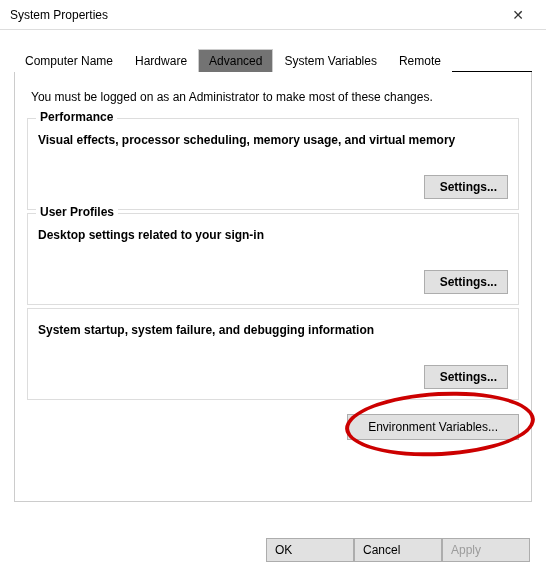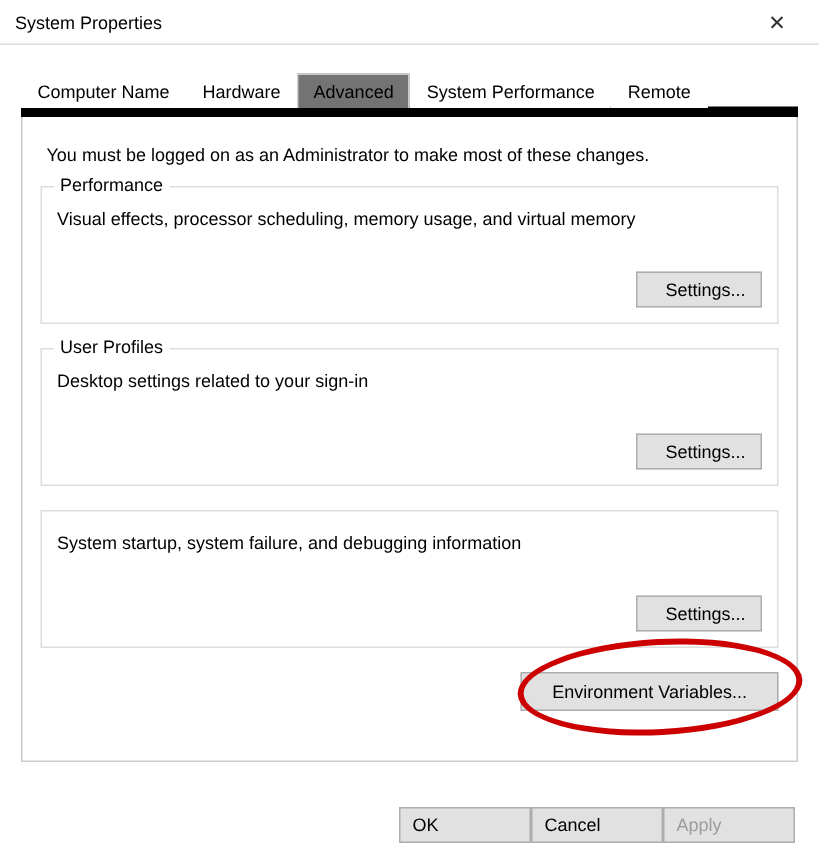--- a/index.html
+++ b/index.html
@@ -24,21 +24,21 @@
     .close-x {
       width: 40px; height: 28px;
       display:flex; align-items:center; justify-content:center;
       font-size: 14px; color: #333; font-family: Arial, sans-serif;
     }
     .content {
       padding: 18px 14px 10px 14px;
     }
     .tabs {
       display: flex;
-      border-bottom: 7px solid #000000;
+      border-bottom: 1px solid #000000;
       position: relative;
     }
     .tab {
       padding: 4px 10px;
       font-size: 12px;
       border: 1px solid transparent;
       border-bottom: none;
       position: relative;
       top: 1px;
       background: #fff;
@@ -53,22 +53,23 @@
       border: 1px solid #ccc;
       border-top: none;
       padding: 14px 12px 18px 12px;
       min-height: 430px;
       position: relative;
     }
     .intro { margin: 4px 4px 14px 4px; }
     .group {
       border: 1px solid #ddd;
       padding: 12px 10px 10px 10px;
-      margin-bottom: 16px;
+      margin-bottom: 3px;
       position: relative;
+      font-weight: bold;
     }
     .group-legend {
       position: absolute;
       top: -9px;
       left: 8px;
       background: #fff;
       padding: 0 4px;
       font-size: 12px;
       color: #000;
     }
@@ -112,21 +113,21 @@
   <span class="titlebar-title">System Properties</span>
   <div class="close-x">✕</div>
 </div>
 
 <div class="content">
 
   <div class="tabs">
     <div class="tab">Computer Name</div>
     <div class="tab">Hardware</div>
     <div class="tab active">Advanced</div>
-    <div class="tab">System Performance</div>
+    <div class="tab">System Variables</div>
     <div class="tab">Remote</div>
   </div>
 
   <div class="tabpanel">
     <div class="intro">You must be logged on as an Administrator to make most of these changes.</div>
 
     <div class="group">
       <div class="group-legend">Performance</div>
       <div class="group-desc">Visual effects, processor scheduling, memory usage, and virtual memory</div>
       <div class="btnrow">

